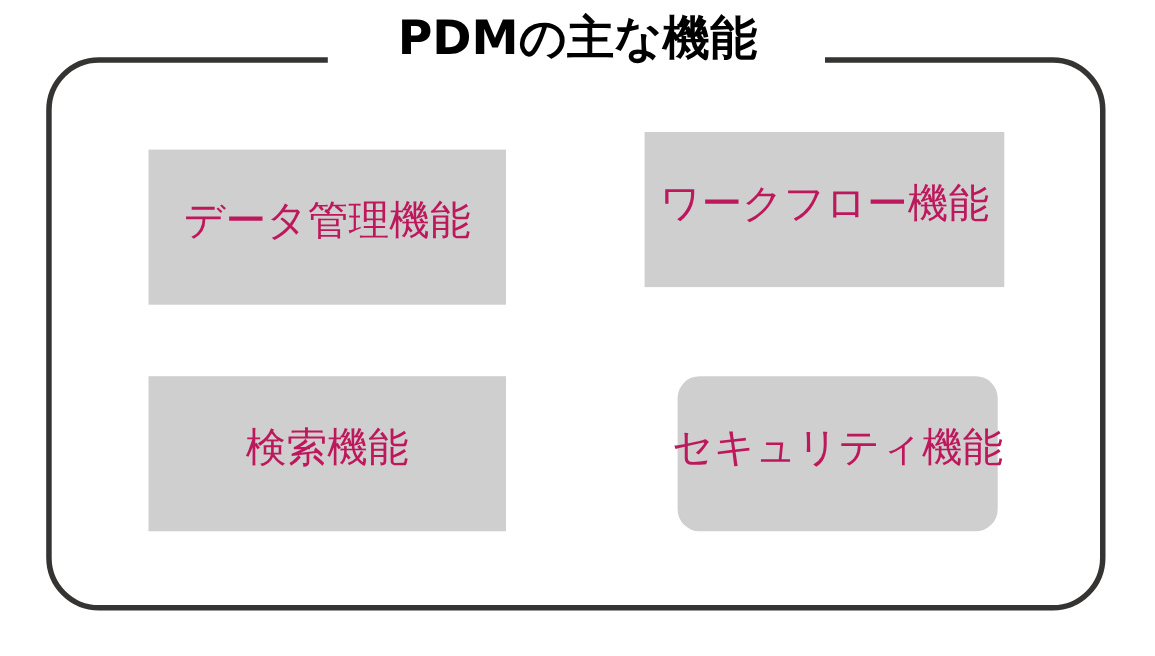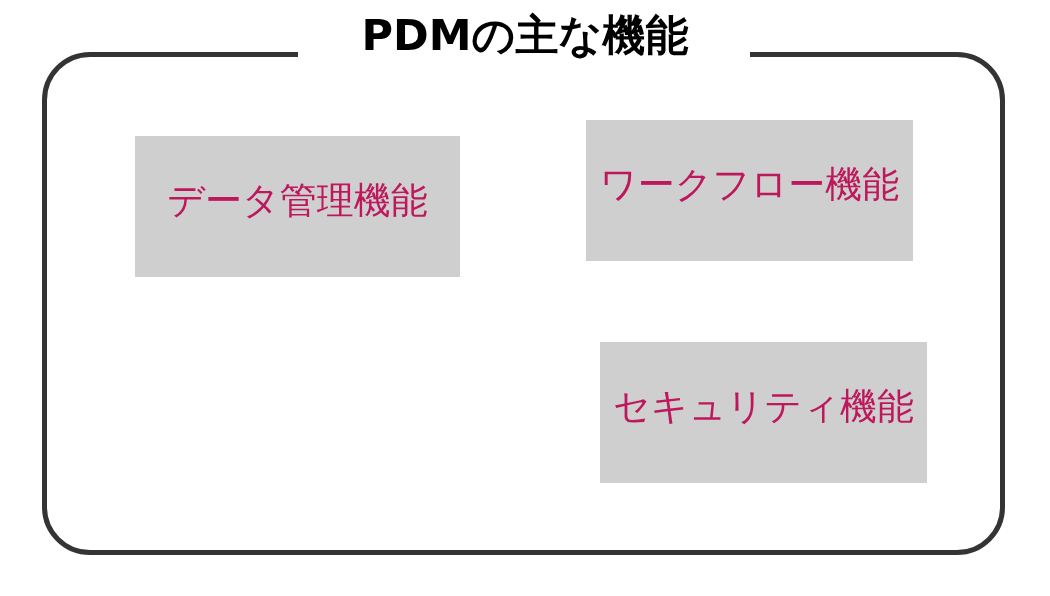--- a/index.html
+++ b/index.html
@@ -74,38 +74,41 @@
     font-weight: 400;
     color: #be185d;
     white-space: nowrap;
     position: relative;
     top: -6px;
   }
 
   .box-0 { left: 135px; top: 136px; width: 325px; height: 141px; }
   .box-1 { left: 586px; top: 120px; width: 327px; height: 141px; }
   .box-2 { left: 135px; top: 342px; width: 325px; height: 141px; }
-  .box-3 { left: 600px; top: 342px; width: 327px; height: 141px; }
+  .box-3 { left: 616px; top: 342px; width: 291px; height: 141px; border-radius: 20px; }
 </style>
 </head>
 <body>
 
 <div id="diagram">
 
   <div class="frame"></div>
   <div class="frame-gap"></div>
 
   <div class="frame-title">PDMの主な機能</div>
 
   <div class="box box-0">
     <span class="box-label">データ管理機能</span>
   </div>
 
   <div class="box box-1">
     <span class="box-label">ワークフロー機能</span>
   </div>
 
+  <div class="box box-2">
+    <span class="box-label">検索機能</span>
+  </div>
 
   <div class="box box-3">
     <span class="box-label">セキュリティ機能</span>
   </div>
 
 </div>
 
 </body></html>

